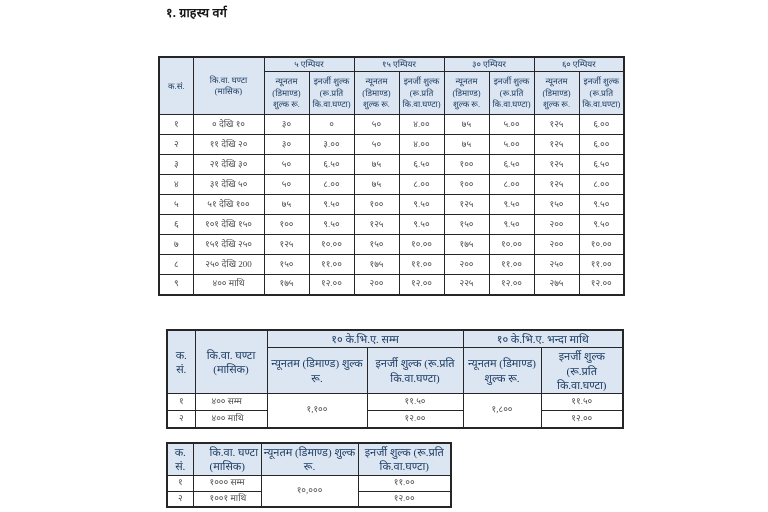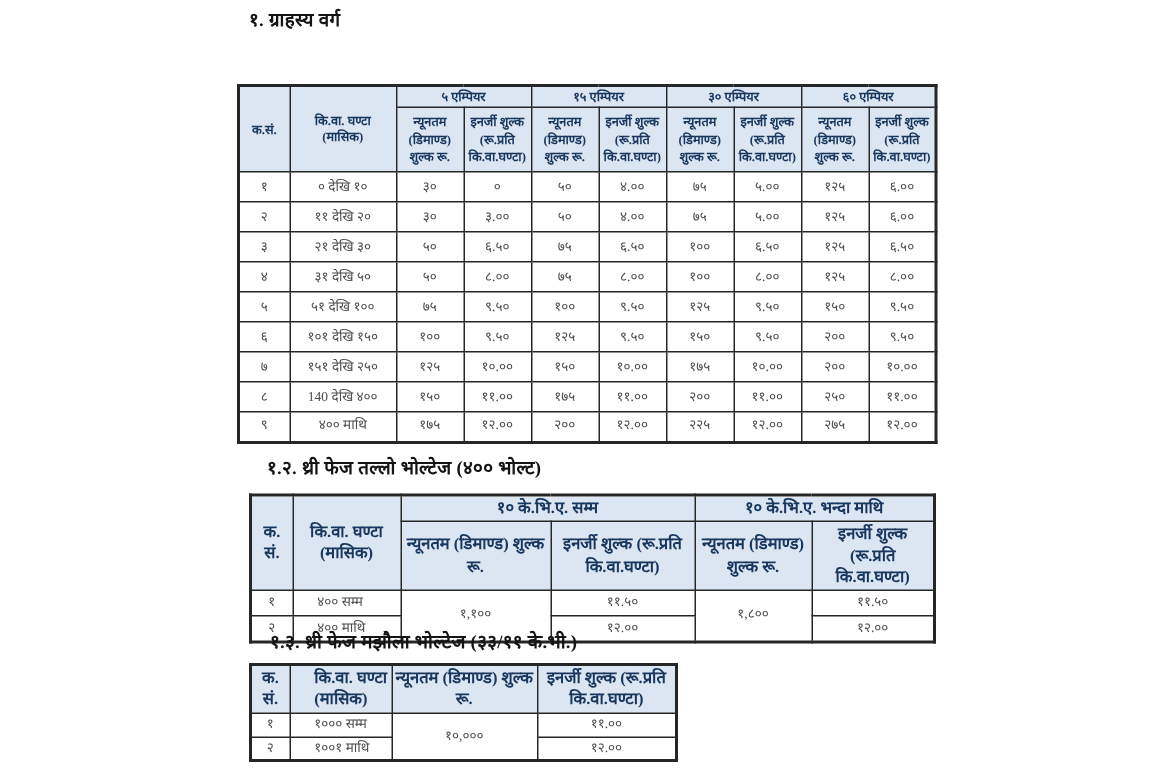--- a/index.html
+++ b/index.html
@@ -44,21 +44,21 @@
   th,td{
     border:1px solid var(--bd);
     text-align:center;
     vertical-align:middle;
     padding:1px 2px;
     overflow:hidden;
   }
   th{
     background:var(--hbg);
     color:var(--htx);
-    font-weight:bold;
+    font-weight:normal;
     font-size:8.5px;
     line-height:1.3;
   }
   #t2 th,#t3 th{font-size:11px;}
   td{
     color:var(--btx);
     font-size:9px;
     line-height:1.1;
   }
   .al{text-align:left;padding-left:16px;}
@@ -192,21 +192,21 @@
           <td>१०.००</td>
           <td>१५०</td>
           <td>१०.००</td>
           <td>१७५</td>
           <td>१०.००</td>
           <td>२००</td>
           <td>१०.००</td>
         </tr>
         <tr>
           <td>८</td>
-          <td>140 देखि ४००</td>
+          <td>२५० देखि 200</td>
           <td>१५०</td>
           <td>११.००</td>
           <td>१७५</td>
           <td>११.००</td>
           <td>२००</td>
           <td>११.००</td>
           <td>२५०</td>
           <td>११.००</td>
         </tr>
         <tr>
@@ -217,21 +217,20 @@
           <td>२००</td>
           <td>१२.००</td>
           <td>२२५</td>
           <td>१२.००</td>
           <td>२७५</td>
           <td>१२.००</td>
         </tr>
       </tbody>
   </table>
 
-  <div class="h" id="h-t2">१.२. थ्री फेज तल्लो भोल्टेज (४०० भोल्ट)</div>
 
   <table id="t2">
     <colgroup>
       <col style="width:28px">
         <col style="width:72px">
       <col style="width:100px">
         <col style="width:96px">
       <col style="width:78px">
         <col style="width:82px">
     </colgroup>
@@ -260,21 +259,20 @@
         </tr>
         <tr>
           <td>२</td>
           <td class="al">४०० माथि</td>
           <td>१२.००</td>
           <td>१२.००</td>
         </tr>
       </tbody>
   </table>
 
-  <div class="h" id="h-t3">१.३. थ्री फेज मझौला भोल्टेज (३३/११ के.भी.)</div>
 
   <table id="t3">
     <colgroup>
       <col style="width:26px">
         <col style="width:68px">
       <col style="width:97px">
         <col style="width:93px">
     </colgroup>
     <thead>
       <tr class="r-sub">

